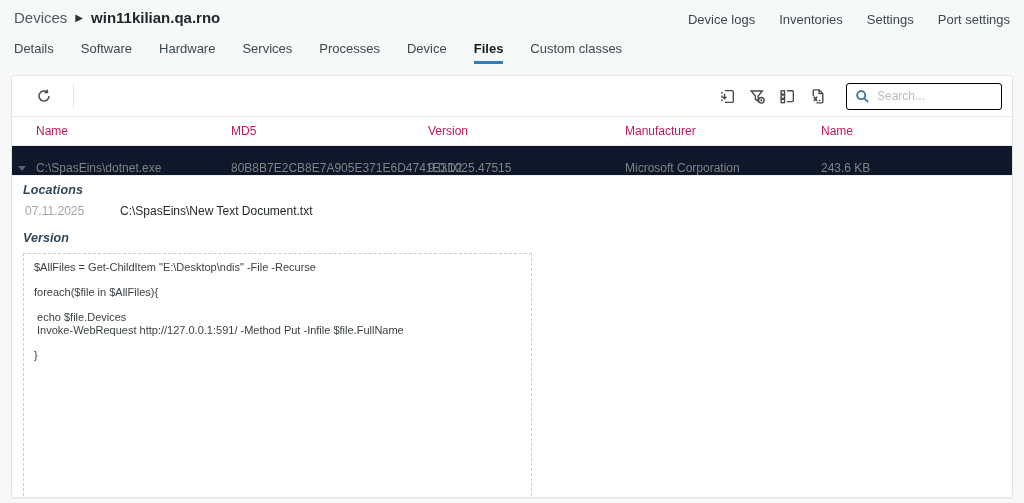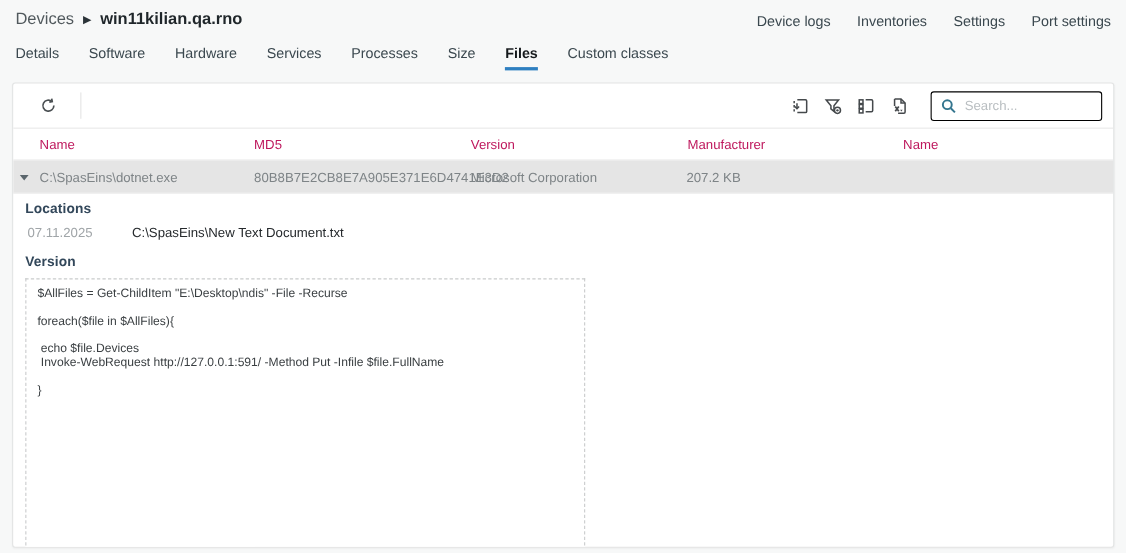--- a/index.html
+++ b/index.html
@@ -43,37 +43,37 @@
     border:1px solid #000000; border-radius:3px;
     padding:0 8px 0 30px;
     font-size:12px; color:#444;
     font-family:"Liberation Sans", sans-serif;
     outline:none; background:#fff;
   }
   .search-box input::placeholder { color:#b9bec1; }
   .search-box .search-glyph { position:absolute; left:9px; top:6px; }
   
   .thead { display:flex; align-items:center; height:30px; border-top:1px solid #e8e8e8; border-bottom:1px solid #e8e8e8; font-size:12px; color:#be185d; }
-  .trow  { display:flex; align-items:center; height:30px; border-bottom:1px solid #f0f0f0; font-size:12px; color:#7e8487; background:#e5e5e5; }
+  .trow  { display:flex; align-items:flex-end; height:30px; border-bottom:1px solid #f0f0f0; font-size:12px; color:#7e8487; background:#0f172a; }
   .col-name { width:219px; padding-left:24px; position:relative; }
   .col-md5 { width:197px; }
   .col-version { width:197px; }
   .col-manufacturer { width:196px; }
   .col-size { flex:1; }
   .expand-caret {
     position:absolute; left:6px; top:50%; margin-top:-2px;
     width:0; height:0; cursor:pointer;
     border-left:4px solid transparent;
     border-right:4px solid transparent;
     border-top:5px solid #5b6million;
     border-top:5px solid #5b666c;
   }
   
   .detail { padding:7px 10px 0 11px; }
-  .detail-heading { font-size:12.5px; color:#32475a; font-weight:bold; letter-spacing:0.1px; }
+  .detail-heading { font-size:12.5px; color:#32475a; font-weight:bold; letter-spacing:0.1px;font-style:italic; }
   .location-row { display:flex; margin:7px 0 13px 2px; font-size:12px; }
   .location-date { width:95px; color:#a0a5a8; }
   .location-path { color:#25292c; }
   .content-box {
     margin-top:8px;
     width:509px; height:248px;
     border:1px dashed #c9cbcc;
     background:#fff;
     padding:7px 10px;
     font-size:11px; line-height:12.6px;
@@ -99,21 +99,21 @@
     <span>Port settings</span>
   </div>
 </div>
 
 <div class="tabs">
   <div class="tab">Details</div>
   <div class="tab">Software</div>
   <div class="tab">Hardware</div>
   <div class="tab">Services</div>
   <div class="tab">Processes</div>
-  <div class="tab">Size</div>
+  <div class="tab">Device</div>
   <div class="tab active">Files</div>
   <div class="tab">Custom classes</div>
 </div>
 
 <div class="panel">
 
   <div class="toolbar">
     <div class="tb-icon">
       <span>
         <svg width="16" height="16" viewBox="0 0 16 16" fill="none" stroke="#4a4f52" stroke-width="1.5">
@@ -184,22 +184,23 @@
     <div class="col-manufacturer">Manufacturer</div>
     <div class="col-size">Name</div>
   </div>
 
   <div class="trow">
     <div class="col-name">
       <span class="expand-caret"></span>
       <span>C:\SpasEins\dotnet.exe</span>
     </div>
     <div class="col-md5">80B8B7E2CB8E7A905E371E6D4741E3D2</div>
+    <div class="col-version">9.0.1025.47515</div>
     <div class="col-manufacturer">Microsoft Corporation</div>
-    <div class="col-size">207.2 KB</div>
+    <div class="col-size">243.6 KB</div>
   </div>
 
   <div class="detail">
     <div class="detail-heading">Locations</div>
     <div class="location-row">
       <div class="location-date">07.11.2025</div>
       <div class="location-path">C:\SpasEins\New Text Document.txt</div>
     </div>
     <div class="detail-heading">Version</div>
     <div class="content-box">$AllFiles = Get-ChildItem "E:\Desktop\ndis" -File -Recurse

